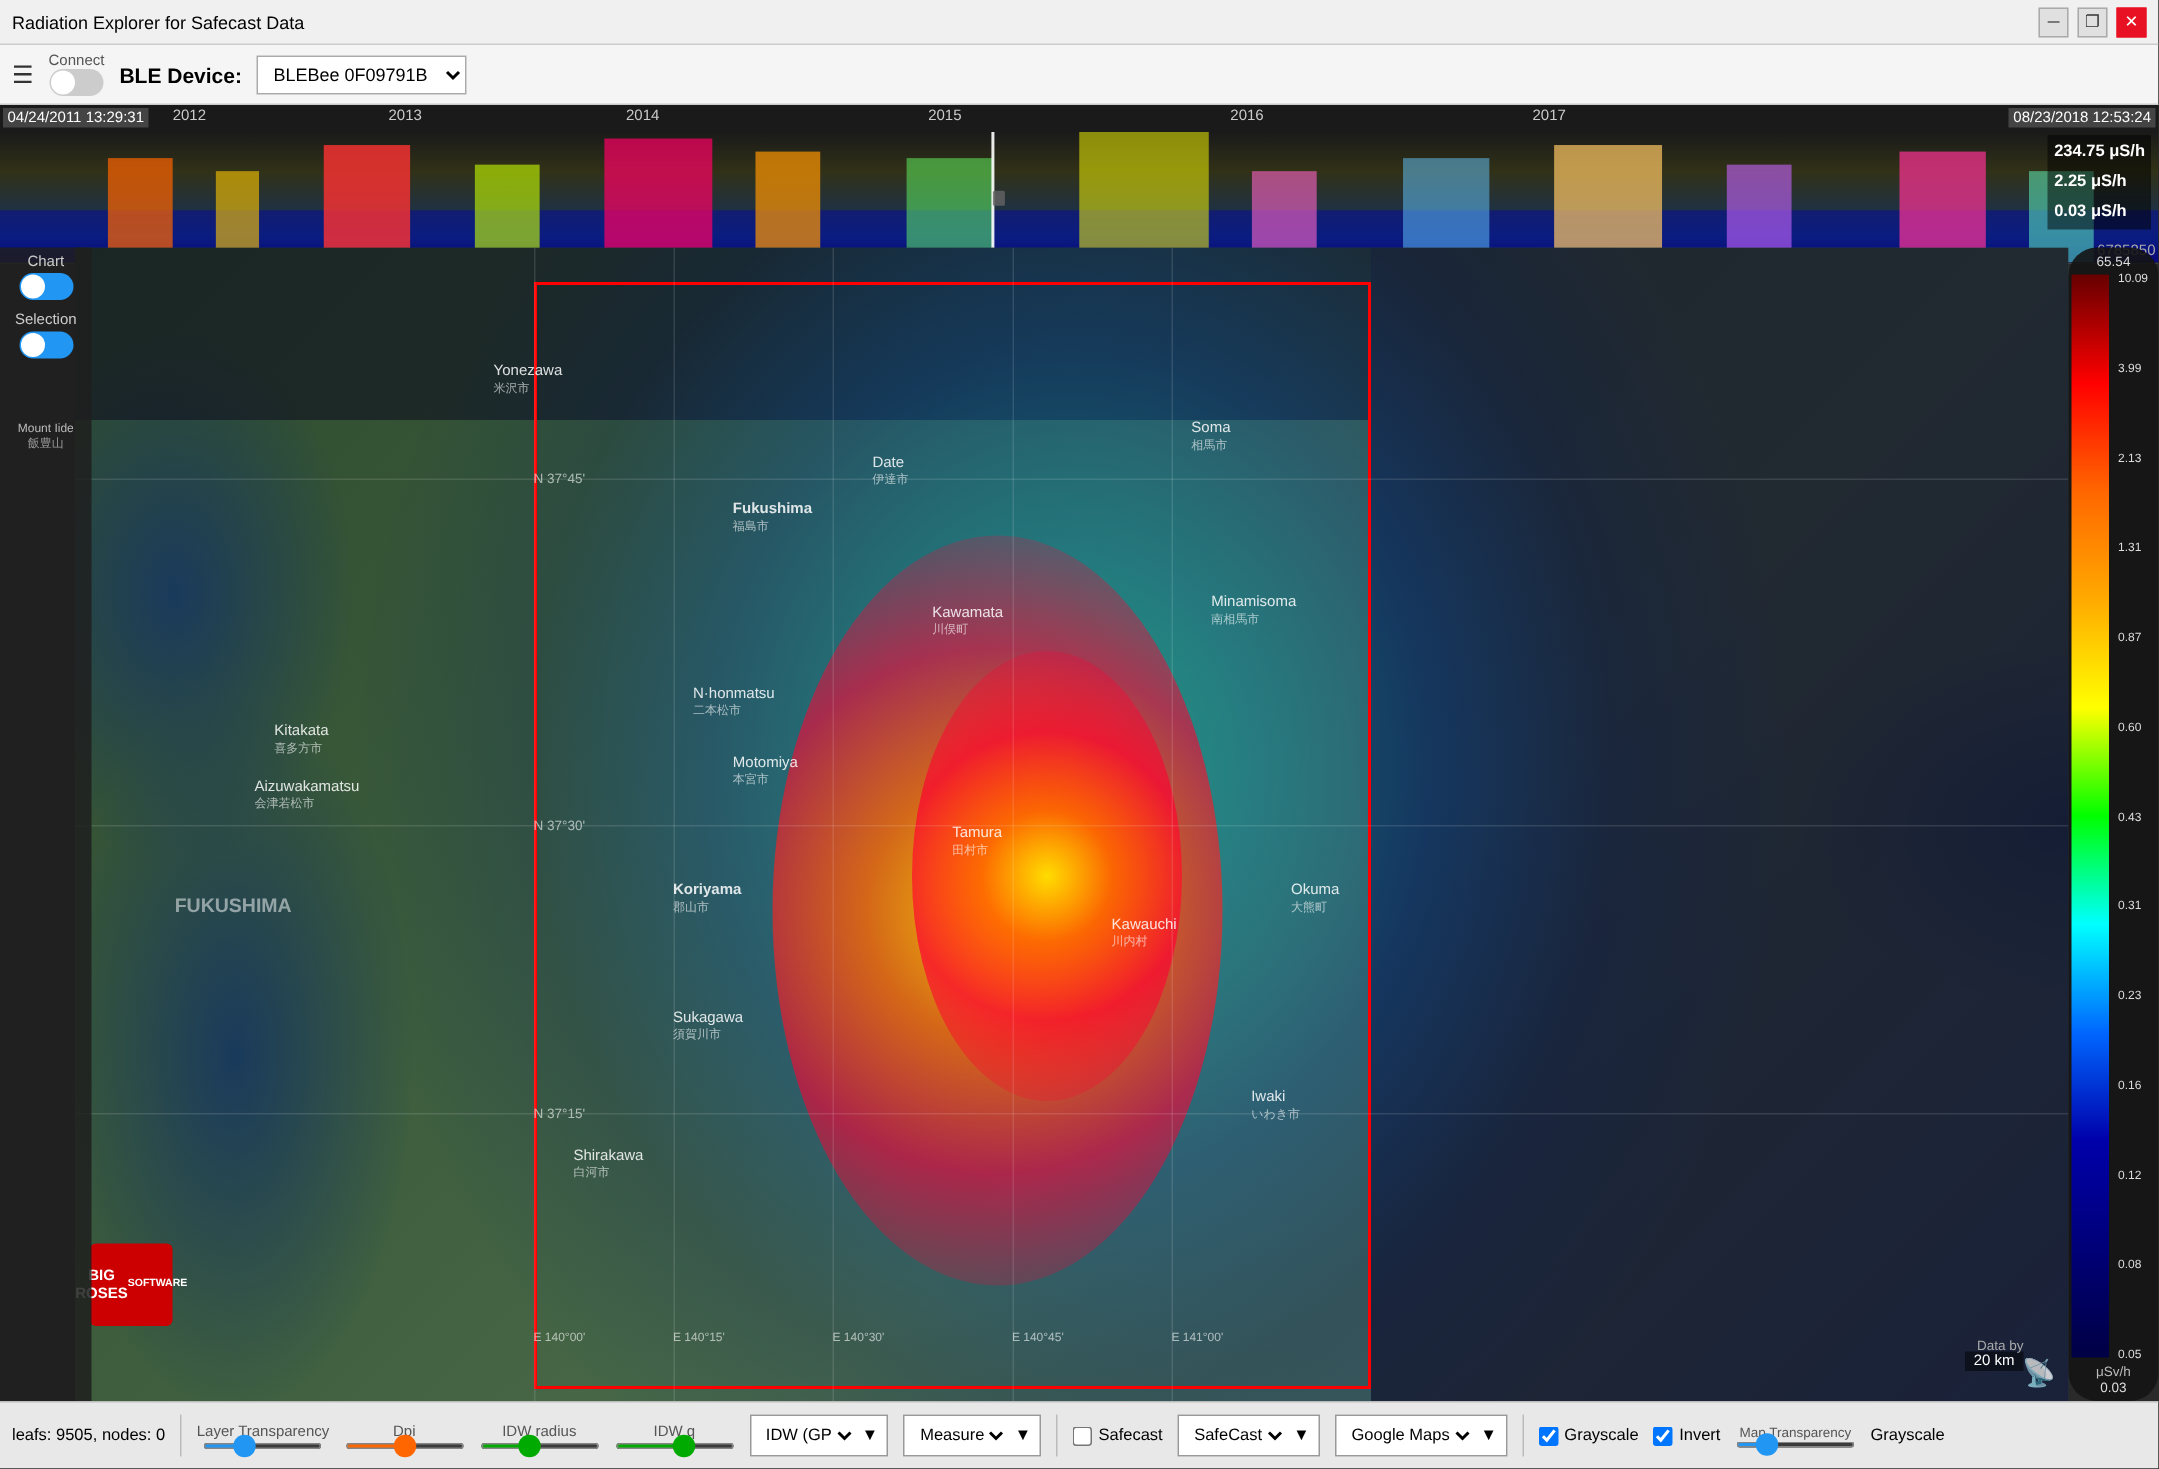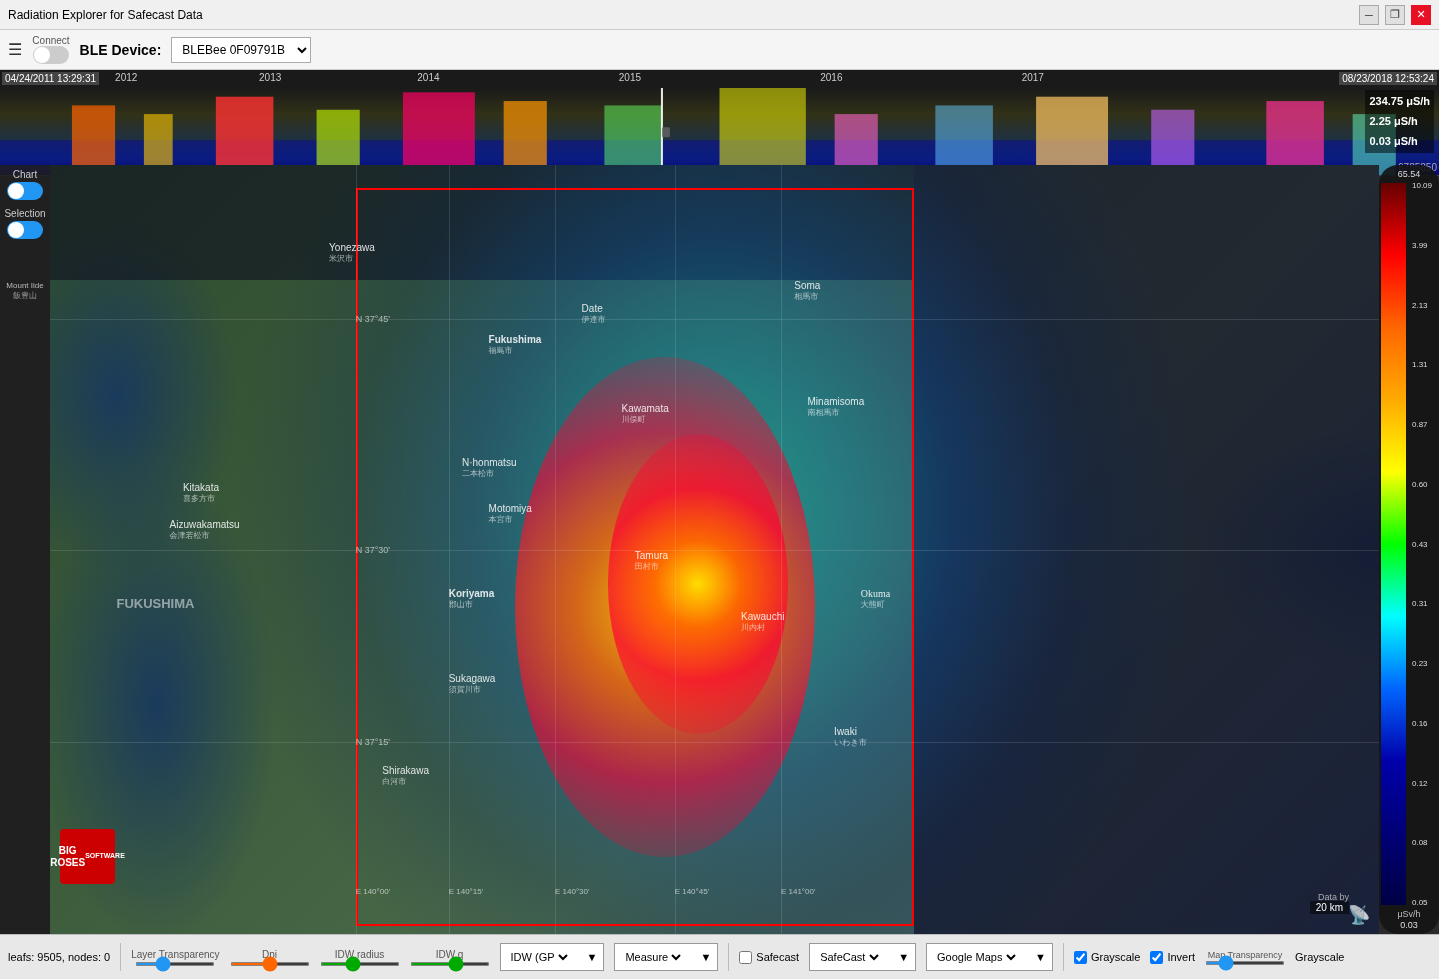--- a/index.html
+++ b/index.html
@@ -70,21 +70,21 @@
         rgba(0,0,150,0.5) 100%
       );
       overflow: hidden;
     }
 
     
     #left-panel {
       position: absolute;
       top: 165px;
       left: 0;
-      width: 50px;
+      width: 61px;
       bottom: 45px;
       background: rgba(30,30,30,0.85);
       display: flex;
       flex-direction: column;
       align-items: center;
       padding-top: 4px;
       gap: 2px;
       z-index: 10;
     }
     .panel-label { font-size: 10px; color: #ccc; }
@@ -181,21 +181,21 @@
     .slider-label { font-size: 10px; color: #555; white-space: nowrap; }
     input[type=range] {
       width: 80px; height: 4px; cursor: pointer;
       accent-color: #2196F3;
     }
     input[type=range].orange { accent-color: #ff6600; }
     input[type=range].green { accent-color: #00aa00; }
     .bottom-select-wrapper {
       display: flex; align-items: center;
       border: 1px solid #999; background: #fff; height: 28px;
-      padding: 0 6px; gap: 16px; cursor: pointer; color: #000; white-space: nowrap;
+      padding: 0 6px; gap: 4px; cursor: pointer; color: #000; white-space: nowrap;
     }
     .bottom-select-wrapper select {
       border: none; background: transparent; font-size: 11px; cursor: pointer; outline: none;
     }
     .checkbox-group { display: flex; align-items: center; gap: 4px; }
     input[type=checkbox] { cursor: pointer; }
     .separator { width: 1px; height: 28px; background: #bbb; }
     .map-trans-section { display: flex; flex-direction: column; align-items: center; gap: 1px; }
     .map-trans-label { font-size: 9px; color: #555; }
 
@@ -419,21 +419,21 @@
   <div class="city-label" style="left:10%;top:35%;margin-top:48px;">
     Kitakata<span class="jp">喜多方市</span>
   </div>
   <div class="city-label" style="left:9%;top:46%;">
     Aizuwakamatsu<span class="jp">会津若松市</span>
   </div>
   <div class="city-label" style="left:5%;top:56%;font-size:13px;font-weight:bold;color:rgba(255,255,255,0.5);">FUKUSHIMA</div>
   <div class="city-label" style="left:52%;top:58%;">
     Kawauchi<span class="jp">川内村</span>
   </div>
-  <div class="city-label" style="left:61%;top:55%;font-family:Liberation Serif, serif;">
+  <div class="city-label" style="left:61%;top:55%;">
     Okuma<span class="jp">大熊町</span>
   </div>
   <div class="city-label" style="left:59%;top:73%;">
     Iwaki<span class="jp">いわき市</span>
   </div>
 
   <div class="bigroses-logo">
     <div style="font-size:10px;font-weight:bold;">BIG ROSES</div>
     <div style="font-size:7px;">SOFTWARE</div>
   </div>

